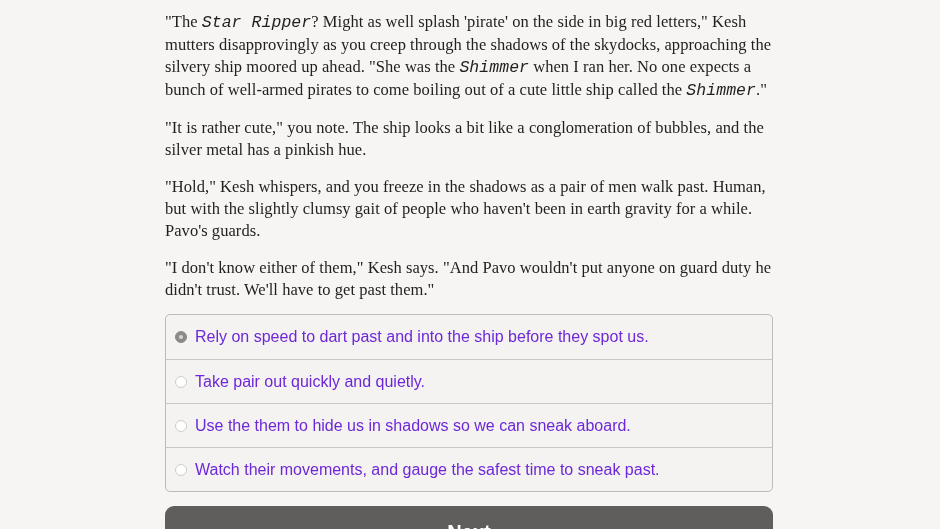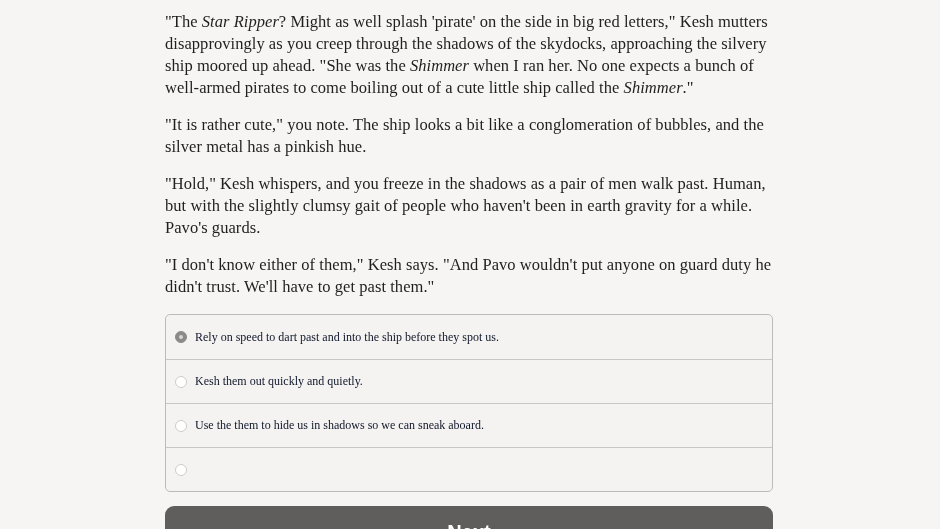--- a/index.html
+++ b/index.html
@@ -22,21 +22,21 @@
       margin: 0;
       font-family: "Liberation Serif", "DejaVu Serif", serif;
       font-size: 16.5px;
       line-height: 22px;
       letter-spacing: 0.05px;
     }
     .story p.p1 { margin-top: 11px; }
     .story p.p2 { margin-top: 15px; }
     .story p.p3 { margin-top: 15px; }
     .story p.p4 { margin-top: 15px; }
-    .story em { font-style: italic; }
+    .story em { font-style: italic; font-family: Liberation Mono, monospace; }
 
     .choices {
       position: absolute;
       left: 0;
       top: 314px;
       width: 608px;
       border: 1px solid #bdbab7;
       border-radius: 5px;
       background: #f5f3f1;
       box-sizing: border-box;
@@ -70,23 +70,23 @@
     }
     .radio.checked::after {
       content: "";
       position: absolute;
       left: 3px; top: 3px;
       width: 4px; height: 4px;
       border-radius: 50%;
       background: #d8d6d4;
     }
     .choice-label {
-      font-family: Liberation Serif, serif;
-      font-size: 12px;
-      color: #0f172a;
+      font-family: Liberation Sans, sans-serif;
+      font-size: 16px;
+      color: #6d28d9;
       white-space: nowrap;
     }
     .next-button {
       position: absolute;
       left: 0;
       top: 506px;
       width: 608px;
       height: 48px;
       border-radius: 9px;
       background: #5f5e5c;
@@ -112,25 +112,26 @@
     <p class="p4">"I don't know either of them," Kesh says. "And Pavo wouldn't put anyone on guard duty he didn't trust. We'll have to get past them."</p>
   </div>
 
   <div class="choices">
     <div class="choice">
       <span class="radio checked"></span>
       <span class="choice-label">Rely on speed to dart past and into the ship before they spot us.</span>
     </div>
     <div class="choice">
       <span class="radio"></span>
-      <span class="choice-label">Kesh them out quickly and quietly.</span>
+      <span class="choice-label">Take pair out quickly and quietly.</span>
     </div>
     <div class="choice">
       <span class="radio"></span>
       <span class="choice-label">Use the them to hide us in shadows so we can sneak aboard.</span>
     </div>
     <div class="choice">
       <span class="radio"></span>
+      <span class="choice-label">Watch their movements, and gauge the safest time to sneak past.</span>
     </div>
   </div>
 
   <button class="next-button">Next</button>
 </div>
 
 </body></html>

